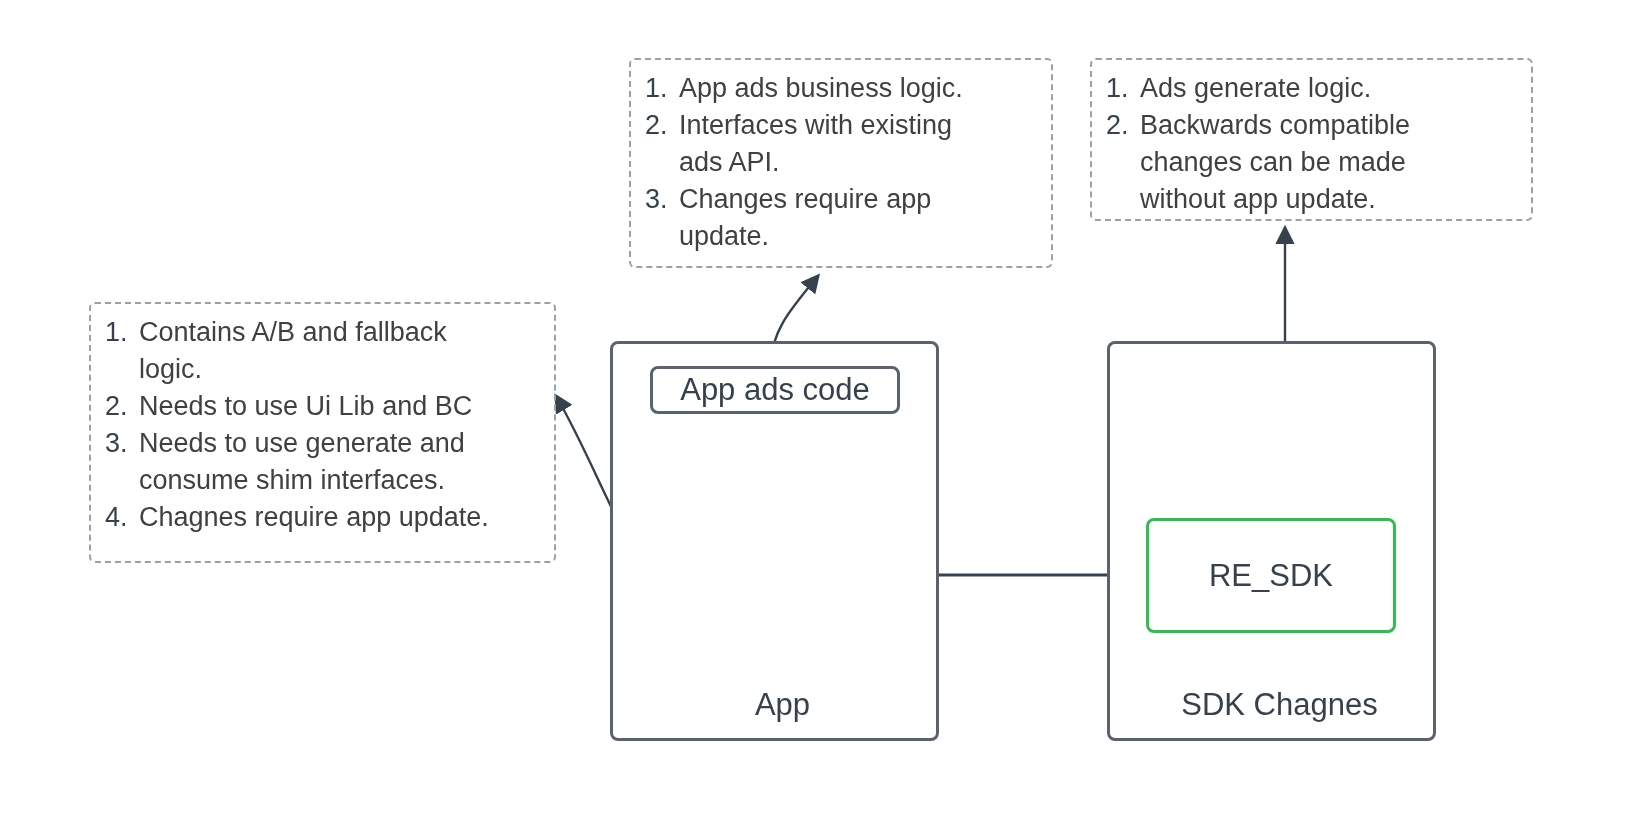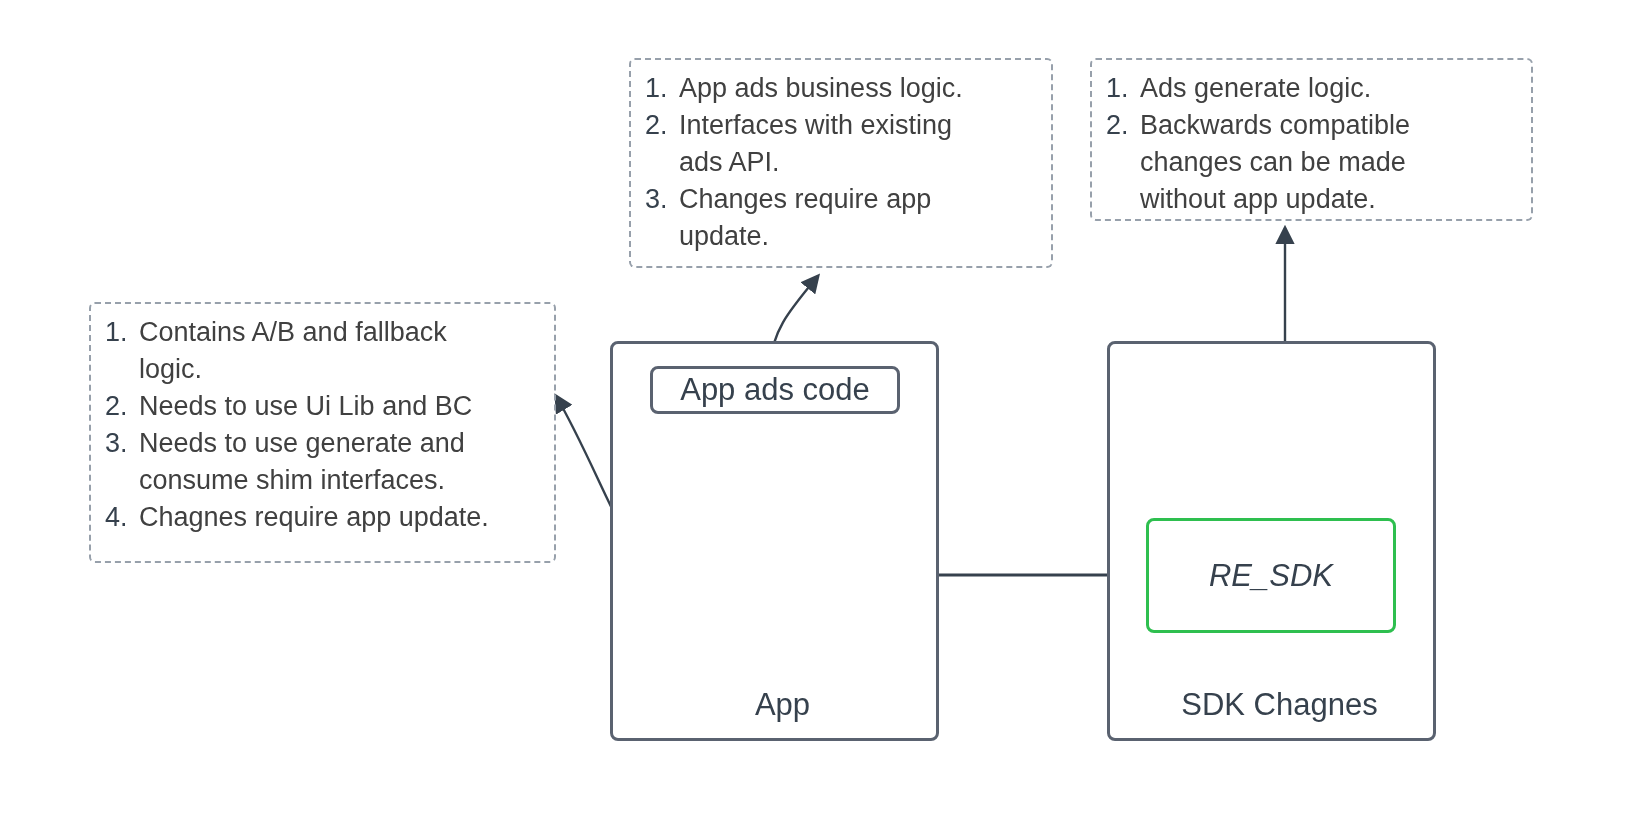--- a/index.html
+++ b/index.html
@@ -103,21 +103,20 @@
     left: 650px; top: 366px; width: 250px; height: 48px;
     border: 3px solid #5a6270;
   }
   #box-wrapper-sdk {
     left: 650px; top: 478px; width: 250px; height: 194px;
     border: 3px solid #e08fee;
   }
   #box-re-sdk {
     left: 1146px; top: 518px; width: 250px; height: 115px;
     border: 3px solid #2ebf4f;
-    font-style: italic;
   }
 
   
   #connectors {
     position: absolute;
     left: 0;
     top: 0;
     width: 1629px;
     height: 831px;
     pointer-events: none;

